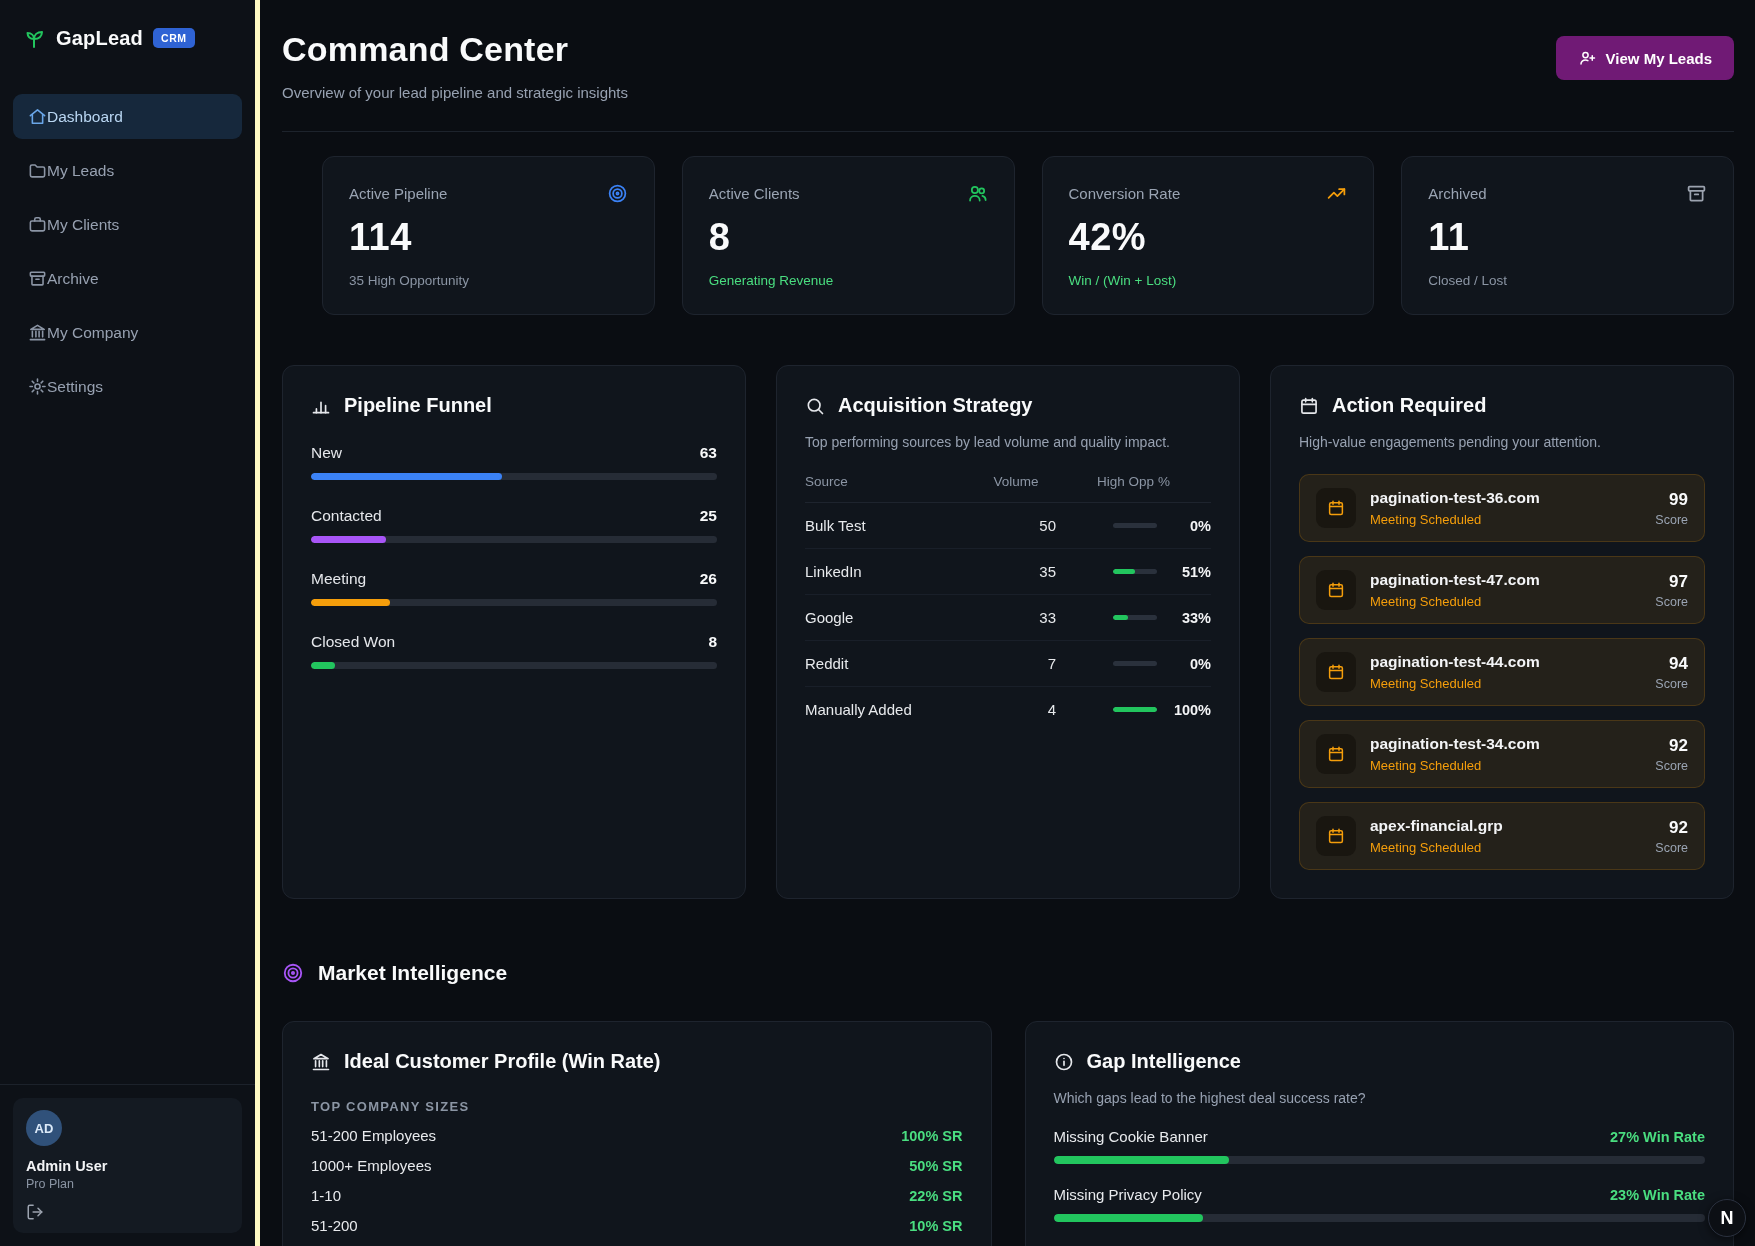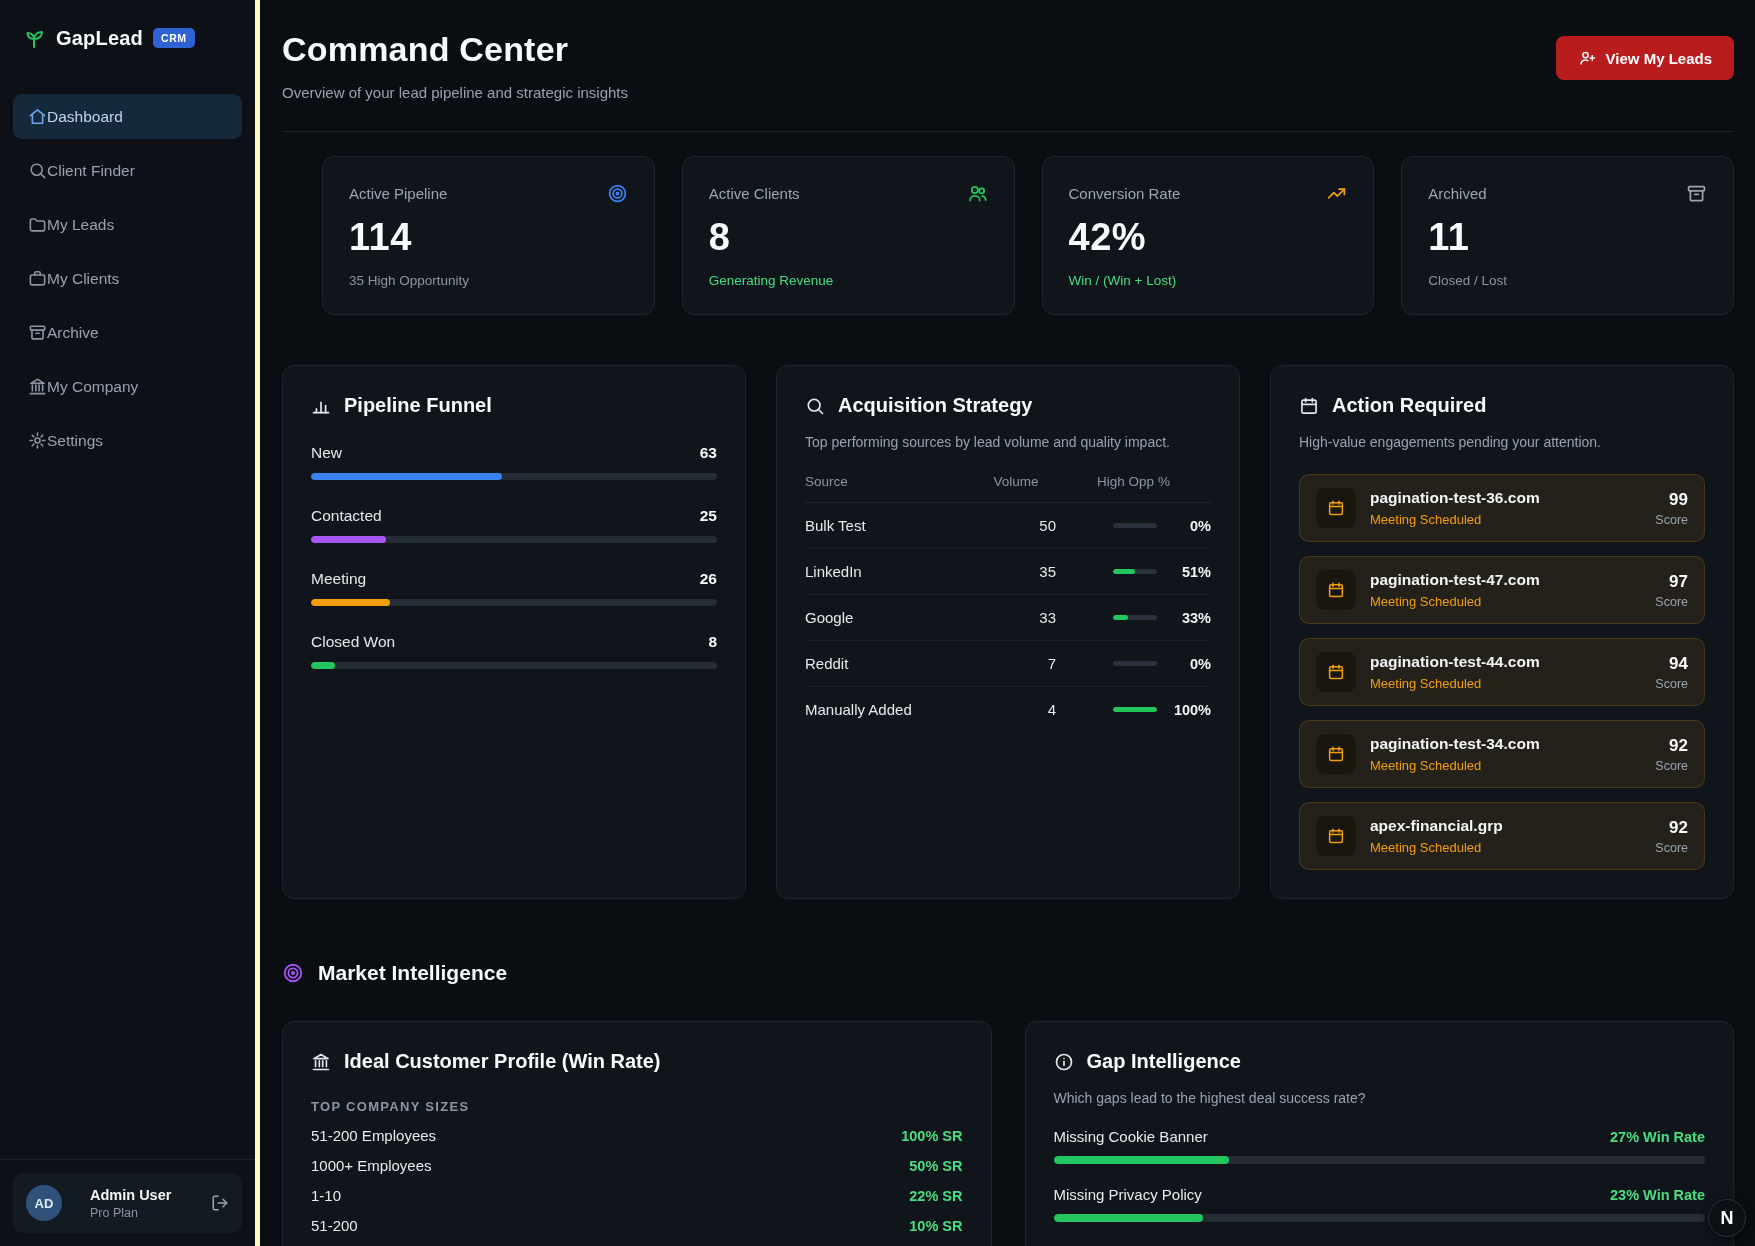--- a/index.html
+++ b/index.html
@@ -15,33 +15,33 @@
   .logo-row { display:flex; align-items:center; gap:10px; padding:26px 22px 28px; }
   .logo-icon { color:#22c55e; display:inline-flex; }
   .logo-text { font-size:20px; font-weight:bold; color:#f9fafb; letter-spacing:.2px; }
   .logo-badge { background:#2f63d4; color:#fff; font-size:10.5px; font-weight:bold; padding:4px 8px; border-radius:5px; letter-spacing:.6px; }
   .nav { padding:0 13px; display:flex; flex-direction:column; gap:9px; margin-top:16px; }
   .nav-item { display:flex; align-items:center; padding:13px 15px; border-radius:9px; color:#97a1b1; font-size:15.5px; cursor:pointer; }
   .nav-icon { display:inline-flex; color:#8b95a5; }
   .nav-item.active { background:#16283c; color:#b9d6f2; }
   .nav-item.active .nav-icon { color:#6aa6e8; }
   .sidebar-footer { margin-top:auto; padding:13px; border-top:1px solid #1c222b; }
-  .user-card { display:flex; align-items:center; gap:28px; background:#141a22; border-radius:10px; padding:12px 13px; }
+  .user-card { display:flex; gap:12px; background:#141a22; border-radius:10px; padding:12px 13px;flex-direction:column; }
   .avatar { width:36px; height:36px; min-width:36px; border-radius:50%; background:#30517a; color:#dbe9f8; font-size:13px; font-weight:bold; display:flex; align-items:center; justify-content:center; }
   .user-meta { flex:1; overflow:hidden; }
   .user-name { font-size:14.5px; font-weight:bold; color:#f3f4f6; }
   .user-plan { font-size:12.5px; color:#8b95a4; margin-top:3px; }
   .logout-icon { display:inline-flex; color:#9ca3af; cursor:pointer; }
 
   
   .main { flex:1; padding:30px 21px 0 22px; overflow:hidden; }
   .page-header { display:flex; justify-content:space-between; align-items:flex-start; }
   .page-title { font-size:34px; font-weight:bold; color:#f9fafb; letter-spacing:.2px; }
   .page-subtitle { margin-top:15px; font-size:15px; color:#97a1b1; }
-  .green-btn { display:flex; align-items:center; gap:10px; background:#b91c1c; color:#fff; font-weight:bold; font-size:15px; border:none; border-radius:8px; padding:13px 22px; cursor:pointer; margin-top:6px; font-family:inherit; }
+  .green-btn { display:flex; align-items:center; gap:10px; background:#701a75; color:#fff; font-weight:bold; font-size:15px; border:none; border-radius:8px; padding:13px 22px; cursor:pointer; margin-top:6px; font-family:inherit; }
   .divider { border-top:1px solid #1d232c; margin-top:30px; }
 
   .stats-grid { display:grid; grid-template-columns:repeat(4,1fr); gap:27px; margin-top:24px;padding-left:40px; }
   .stat-card { background:#10151c; border:1px solid #1e242e; border-radius:12px; padding:26px; }
   .stat-top { display:flex; justify-content:space-between; align-items:center; }
   .stat-label { font-size:15px; color:#9aa4b3; }
   .stat-icon { display:inline-flex; }
   .icon.blue{ color:#3b82f6; } .icon.green{ color:#22c55e; } .icon.amber{ color:#f59e0b; } .icon.gray{ color:#9ca3af; }
   .stat-value { font-size:38px; font-weight:bold; color:#f9fafb; margin-top:12px; letter-spacing:.5px; }
   .stat-caption { font-size:13.5px; color:#8b95a4; margin-top:14px; }
@@ -145,29 +145,20 @@
         <div class="nav-item active">
           <span class="nav-icon" data-icon="home">
             <svg width="20" height="20" viewBox="0 0 24 24" fill="none" stroke="currentColor" stroke-width="2" stroke-linecap="round" stroke-linejoin="round">
               <path d="M3 11 12 3.5 21 11"></path>
               <path d="M5.5 9.5V20.5h13V9.5"></path>
             </svg>
           </span>
           <span class="nav-label">Dashboard</span>
         </div>
 
-        <div class="nav-item">
-          <span class="nav-icon" data-icon="search">
-            <svg width="20" height="20" viewBox="0 0 24 24" fill="none" stroke="currentColor" stroke-width="2" stroke-linecap="round" stroke-linejoin="round">
-              <circle cx="11" cy="11" r="7"></circle>
-              <path d="M16.2 16.2 21 21"></path>
-            </svg>
-          </span>
-          <span class="nav-label">Client Finder</span>
-        </div>
 
         <div class="nav-item">
           <span class="nav-icon" data-icon="folder">
             <svg width="20" height="20" viewBox="0 0 24 24" fill="none" stroke="currentColor" stroke-width="2" stroke-linecap="round" stroke-linejoin="round">
               <path d="M3 7a2 2 0 0 1 2-2h4l2.5 2.5H19a2 2 0 0 1 2 2V18a2 2 0 0 1-2 2H5a2 2 0 0 1-2-2z"></path>
             </svg>
           </span>
           <span class="nav-label">My Leads</span>
         </div>
 

